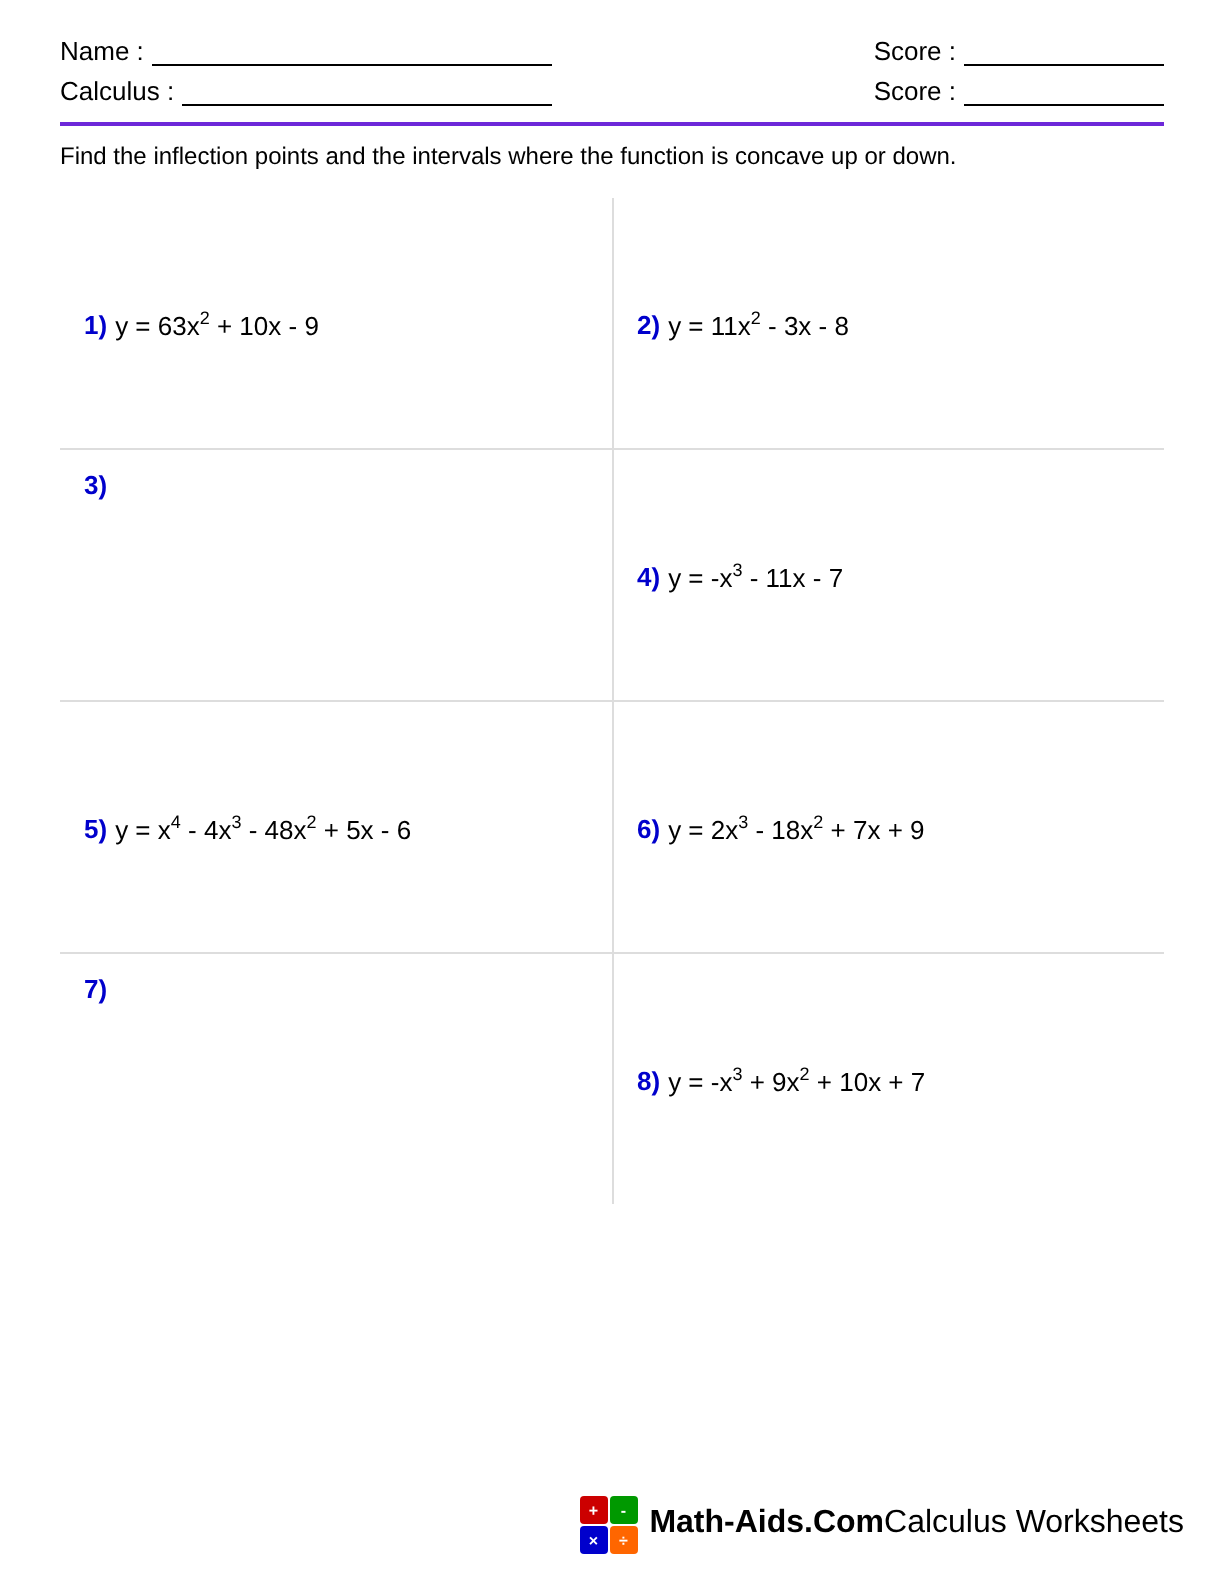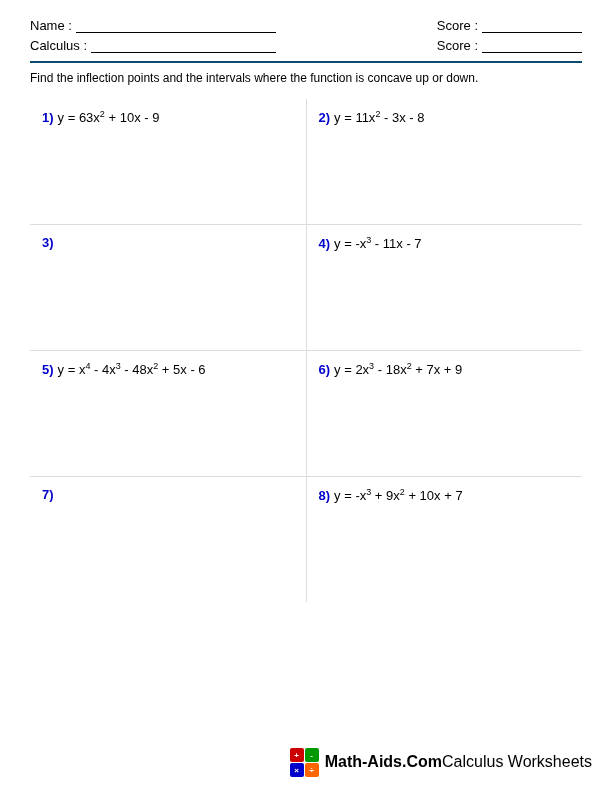--- a/index.html
+++ b/index.html
@@ -16,21 +16,21 @@
       width: 612px;
       height: 792px;
       padding: 18px 30px 18px 30px;
       position: relative;
     }
     .top-section {
       display: flex;
       justify-content: space-between;
       margin-bottom: 8px;
       padding-bottom: 8px;
-      border-bottom: 2px solid #0c4a6e;
+      border-bottom: 2px solid #6d28d9;
     }
     .left-fields {
       display: flex;
       flex-direction: column;
       gap: 5px;
     }
     .right-fields {
       display: flex;
       flex-direction: column;
       gap: 5px;
@@ -65,20 +65,21 @@
       margin-bottom: 14px;
     }
     .problem-number {
       color: #0000cc;
       font-weight: bold;
       font-size: 13px;
     }
     .problem-equation {
       font-size: 13px;
       color: #000;
+      margin-top: 45px;
     }
     .problem-content {
       display: flex;
       gap: 4px;
       align-items: baseline;
     }
     sup {
       font-size: 9px;
     }
     .footer {

